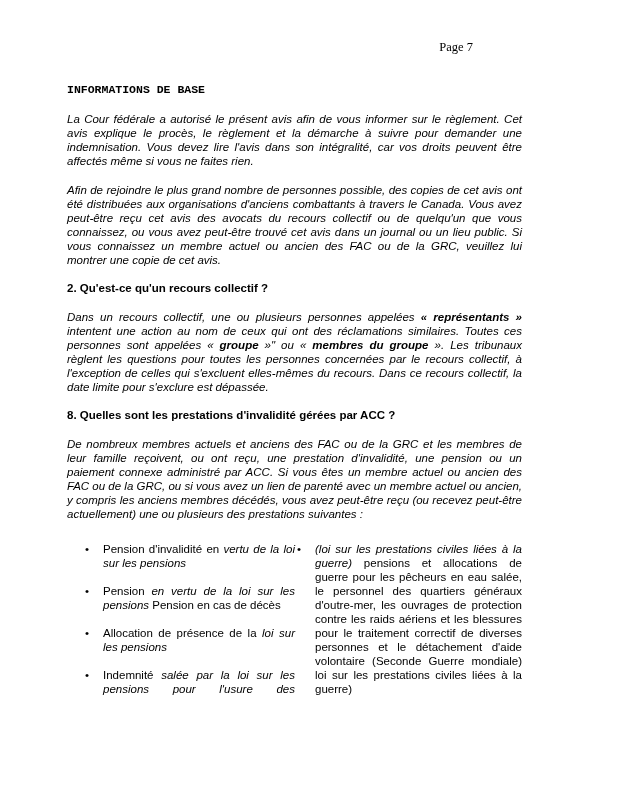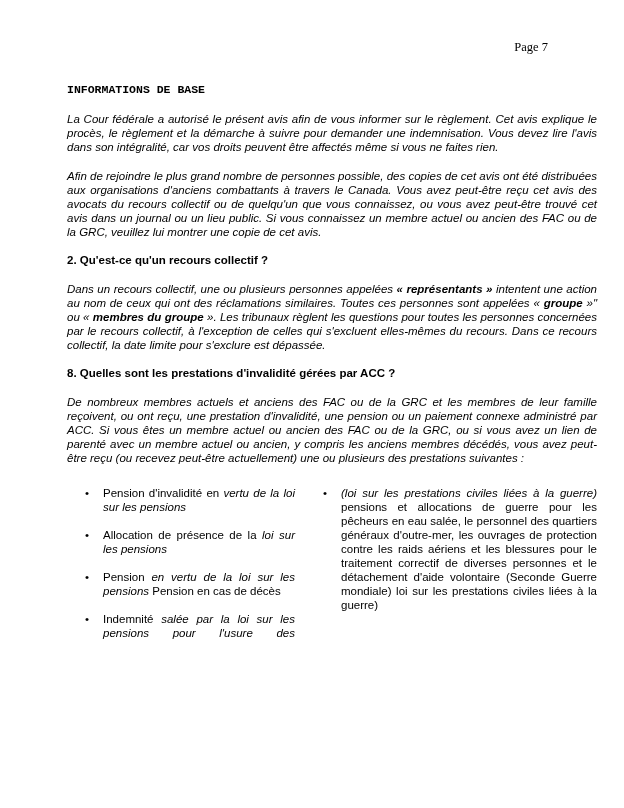--- a/index.html
+++ b/index.html
@@ -10,21 +10,21 @@
     background: #ffffff;
     color: #000000;
     font-family: "Liberation Sans", sans-serif;
     font-size: 11.5px;
     line-height: 14px;
     overflow: hidden;
   }
   .page {
     width: 624px;
     height: 808px;
-    padding: 40px 27px 0 67px;
+    padding: 40px 102px 0 67px;
   }
   .page-number {
     font-family: "Liberation Serif", serif;
     font-size: 12.5px;
     line-height: 14px;
     text-align: right;
     padding-right: 49px;
   }
   .doc-title {
     font-weight: bold;
@@ -36,21 +36,20 @@
     margin-top: 14px;
   }
   .para {
     margin-top: 15px;
     text-align: justify;
     font-style: italic;
   }
   .bullets {
     display: flex;
     margin-top: 21px;
-    gap: 26px;
   }
   .bullets ul {
     list-style: none;
     margin: 0;
     padding: 0;
   }
   ul.col-left { width: 228px; flex: 0 0 228px; }
   ul.col-right { flex: 1 1 auto; }
   .bullets li {
     position: relative;
@@ -86,22 +85,22 @@
 
   <p class="para"><span>Dans un recours collectif, une ou plusieurs personnes appelées </span><span style="font-weight: bold;">« représentants »</span><span> intentent une action au nom de ceux qui ont des réclamations similaires. Toutes ces personnes sont appelées « </span><span style="font-weight: bold;">groupe</span><span> »" ou « </span><span style="font-weight: bold;">membres du groupe</span><span> ». Les tribunaux règlent les questions pour toutes les personnes concernées par le recours collectif, à l'exception de celles qui s'excluent elles-mêmes du recours. Dans ce recours collectif, la date limite pour s'exclure est dépassée.</span></p>
 
   <div class="q-heading">8. Quelles sont les prestations d'invalidité gérées par ACC ?</div>
 
   <p class="para"><span>De nombreux membres actuels et anciens des FAC ou de la GRC et les membres de leur famille reçoivent, ou ont reçu, une prestation d'invalidité, une pension ou un paiement connexe administré par ACC. Si vous êtes un membre actuel ou ancien des FAC ou de la GRC, ou si vous avez un lien de parenté avec un membre actuel ou ancien, y compris les anciens membres décédés, vous avez peut-être reçu (ou recevez peut-être actuellement) une ou plusieurs des prestations suivantes :</span></p>
 
   <div class="bullets">
     <ul class="col-left">
       <li><span>Pension d'invalidité en </span><span style="font-style: italic;">vertu de la loi sur les pensions</span></li>
+      <li><span>Pension </span><span style="font-style: italic;">en vertu de la loi sur les pensions</span><span> Pension en cas de décès</span></li>
       <li><span>Allocation de présence de la </span><span style="font-style: italic;">loi sur les pensions</span></li>
-      <li><span>Pension </span><span style="font-style: italic;">en vertu de la loi sur les pensions</span><span> Pension en cas de décès</span></li>
       <li class="justify-last"><span>Indemnité </span><span style="font-style: italic;">salée par la loi sur les pensions pour l'usure des</span></li>
     </ul>
     <ul class="col-right">
       <li><span style="font-style: italic;">(loi sur les prestations civiles liées à la guerre)</span><span> pensions et allocations de guerre pour les pêcheurs en eau salée, le personnel des quartiers généraux d'outre-mer, les ouvrages de protection contre les raids aériens et les blessures pour le traitement correctif de diverses personnes et le détachement d'aide volontaire (Seconde Guerre mondiale) loi sur les prestations civiles liées à la guerre)</span></li>
     </ul>
   </div>
 
 </div>
 
 </body></html>

